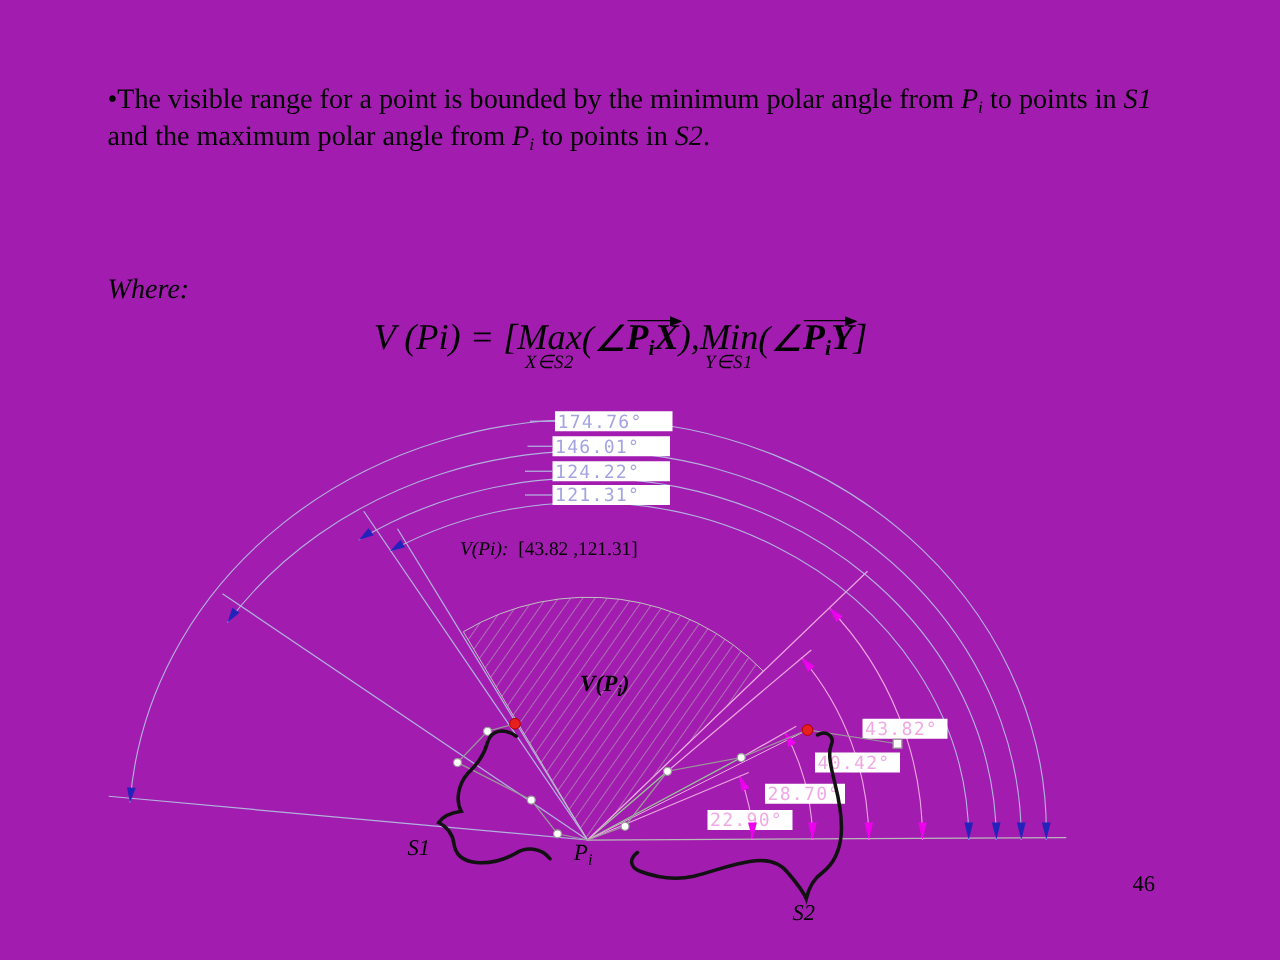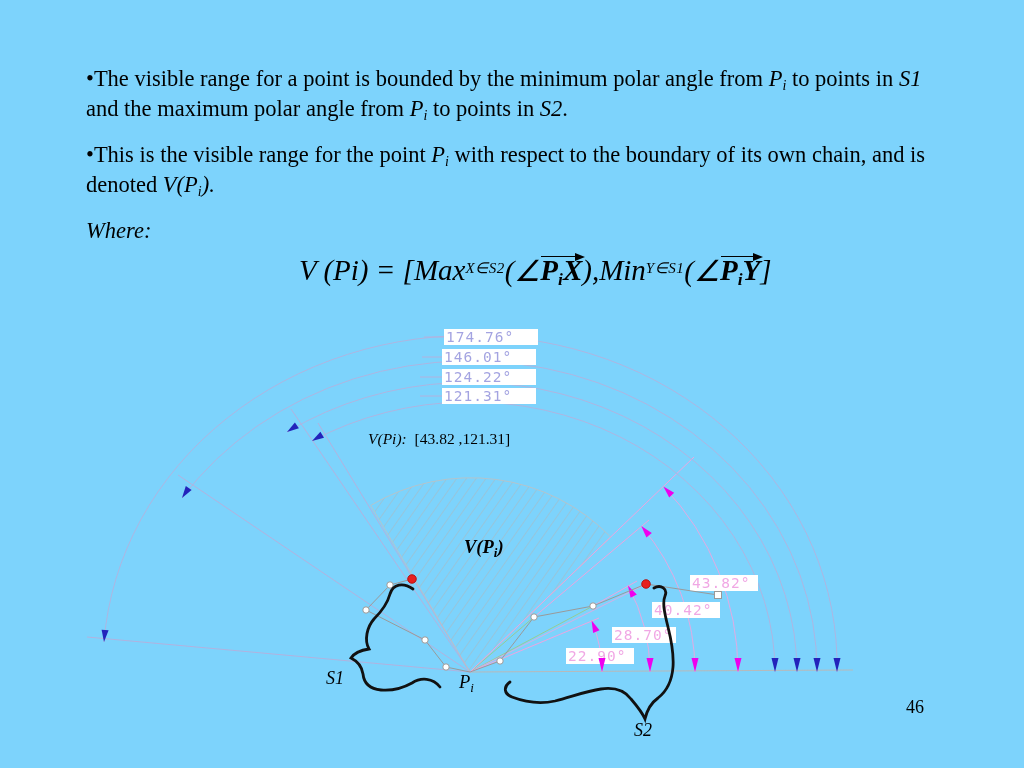--- a/index.html
+++ b/index.html
@@ -1,48 +1,47 @@
 <!DOCTYPE html>
 <html><head>
 <meta charset="utf-8">
 <style>
   html,body{margin:0;padding:0;background:#888;}
   .slide{
-    position:relative; width:1024px; height:768px; background:#7dd3fc;
+    position:relative; width:1024px; height:768px; background:#a21caf;
     font-family:"Liberation Serif", serif; color:#000; overflow:hidden;
   }
   .para{position:absolute; left:86px; width:860px; font-size:22.5px; line-height:30px;}
   .para .it{font-style:italic;}
   .para sub{font-size:0.62em; font-style:italic; vertical-align:-0.3em; line-height:0;}
   .where{position:absolute; left:86px; font-size:22.5px;font-style:italic;}
   
   .formula{
     position:absolute; left:299px; top:254px; display:flex; align-items:flex-start;
     font-size:29px; font-style:italic; white-space:pre;text-align:right;
   }
-  .formula .limop{display:inline-flex; align-items:center;}
+  .formula .limop{display:inline-flex; flex-direction:column; align-items:center;}
   .formula .limop .lsub{font-size:15px; line-height:15px; margin-top:-4px; letter-spacing:0.5px;}
   .formula sub{font-size:0.6em; line-height:0; vertical-align:-0.3em;}
   .vec{position:relative; display:inline-block;font-weight:bold;}
   .vec::before{content:""; position:absolute; left:1px; right:6px; top:2px; border-top:1.9px solid #000;}
   .vec::after{content:""; position:absolute; right:-3px; top:-1.5px; width:0; height:0;
     border-left:10px solid #000; border-top:4.5px solid transparent; border-bottom:4.5px solid transparent;}
   .fig{position:absolute; left:0; top:0;}
   .cadtxt{font-family:"DejaVu Sans Mono", monospace; font-size:14.5px; letter-spacing:1px; opacity:0.9;}
   .serif-it{font-family:"Liberation Serif", serif; font-style:italic;}
   .pagenum{position:absolute; left:906px; top:697px; font-size:18px;font-family:Liberation Serif, serif;}
 </style>
 </head>
 <body>
 
 <div class="slide">
 
   <div class="para" style="top:64px"><span>•The visible range for a point is bounded by the minimum polar angle from </span><span class="it">P</span><sub>i</sub><span> to points in </span><span class="it">S1</span><span> and the maximum polar angle from </span><span class="it">P</span><sub>i</sub><span> to points in </span><span class="it">S2</span><span>.</span></div>
 
-  <div class="para" style="top:140px"><span>•This is the visible range for the point </span><span class="it">P</span><sub>i</sub><span> with respect to the boundary of its own chain, and is denoted </span><span class="it">V(P</span><sub>i</sub><span class="it">).</span></div>
 
   <div class="where" style="top:218px">Where:</div>
 
   <div class="formula"><span>V (Pi) = [</span><span class="limop"><span>Max</span><span class="lsub">X∈S2</span></span><span>(∠</span><span class="vec"><span>P</span><sub>i</sub><span>X</span></span><span>),</span><span class="limop"><span>Min</span><span class="lsub">Y∈S1</span></span><span>(∠</span><span class="vec"><span>P</span><sub>i</sub><span>Y</span></span><span>]</span></div>
 
   <svg class="fig" width="1024" height="768" viewBox="0 0 1024 768">
     <defs>
       <pattern id="hatchp" width="8" height="8" patternUnits="userSpaceOnUse" patternTransform="rotate(-55)">
         <line x1="0" y1="0" x2="8" y2="0" stroke="#b4b4b4" stroke-width="0.9"></line>
       </pattern>

